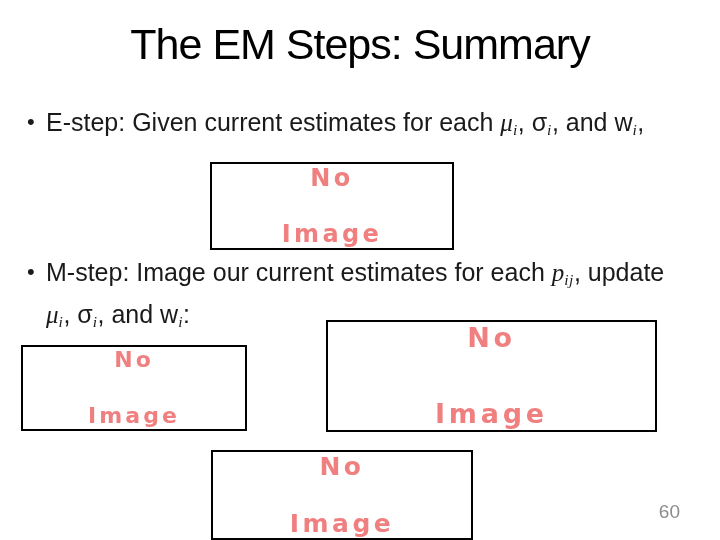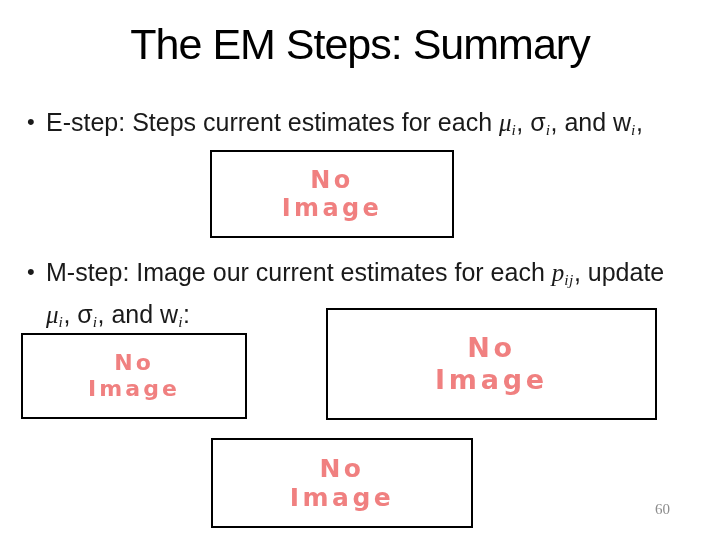--- a/index.html
+++ b/index.html
@@ -63,21 +63,22 @@
     letter-spacing: 0.5px;
   }
   .box {
     position: absolute;
     background: #ffffff;
     border: 2px solid var(--box-border, #000000);
     box-sizing: border-box;
     display: flex;
     flex-direction: column;
     align-items: center;
-    justify-content: center;
+    justify-content: space-between;
+    margin-top: 12px;
   }
   .no-image-line {
     display: block;
     font-family: "DejaVu Sans", sans-serif;
     font-weight: 700;
     color: var(--no-image-color, #f08080);
     letter-spacing: 0.14em;
     line-height: 1.18;
     text-align: center;
   }
@@ -85,37 +86,36 @@
   .box1 .no-image-line { font-size: 24px; }
   .box2 { left: 21px;  top: 333px; width: 226px; height: 86px; }
   .box2 .no-image-line { font-size: 22px; }
   .box3 { left: 326px; top: 308px; width: 331px; height: 112px; }
   .box3 .no-image-line { font-size: 27px; }
   .box4 { left: 211px; top: 438px; width: 262px; height: 90px; }
   .box4 .no-image-line { font-size: 25px; }
   .page-number {
     position: absolute;
     top: 501px;
-    right: 50px;
-    font-size: 15px;
+    right: 40px;
+    font-size: 19px;
     color: var(--page-number-color, #8c8c8c);
-    font-family: Liberation Serif, serif;
   }
 </style>
 </head>
 <body>
 
 <div class="slide">
 
   <h1 class="title">The EM Steps: Summary</h1>
 
   <div class="bullet bullet1">
     <span class="marker">•</span>
     <div class="bullet-text">
-        <div class="text-line"><span>E-step: Steps current estimates for each </span><span class="math">μ</span><span class="sub">i</span><span>, σ</span><span class="sub">i</span><span>, and w</span><span class="sub">i</span><span>,</span></div>
+        <div class="text-line"><span>E-step: Given current estimates for each </span><span class="math">μ</span><span class="sub">i</span><span>, σ</span><span class="sub">i</span><span>, and w</span><span class="sub">i</span><span>,</span></div>
       </div>
   </div>
 
   <div class="bullet bullet2">
     <span class="marker">•</span>
     <div class="bullet-text">
         <div class="text-line"><span>M-step: Image our current estimates for each </span><span class="math">p</span><span class="sub">ij</span><span>, update</span></div>
         <div class="text-line"><span class="math">μ</span><span class="sub">i</span><span>, σ</span><span class="sub">i</span><span>, and w</span><span class="sub">i</span><span>:</span></div>
       </div>
   </div>

